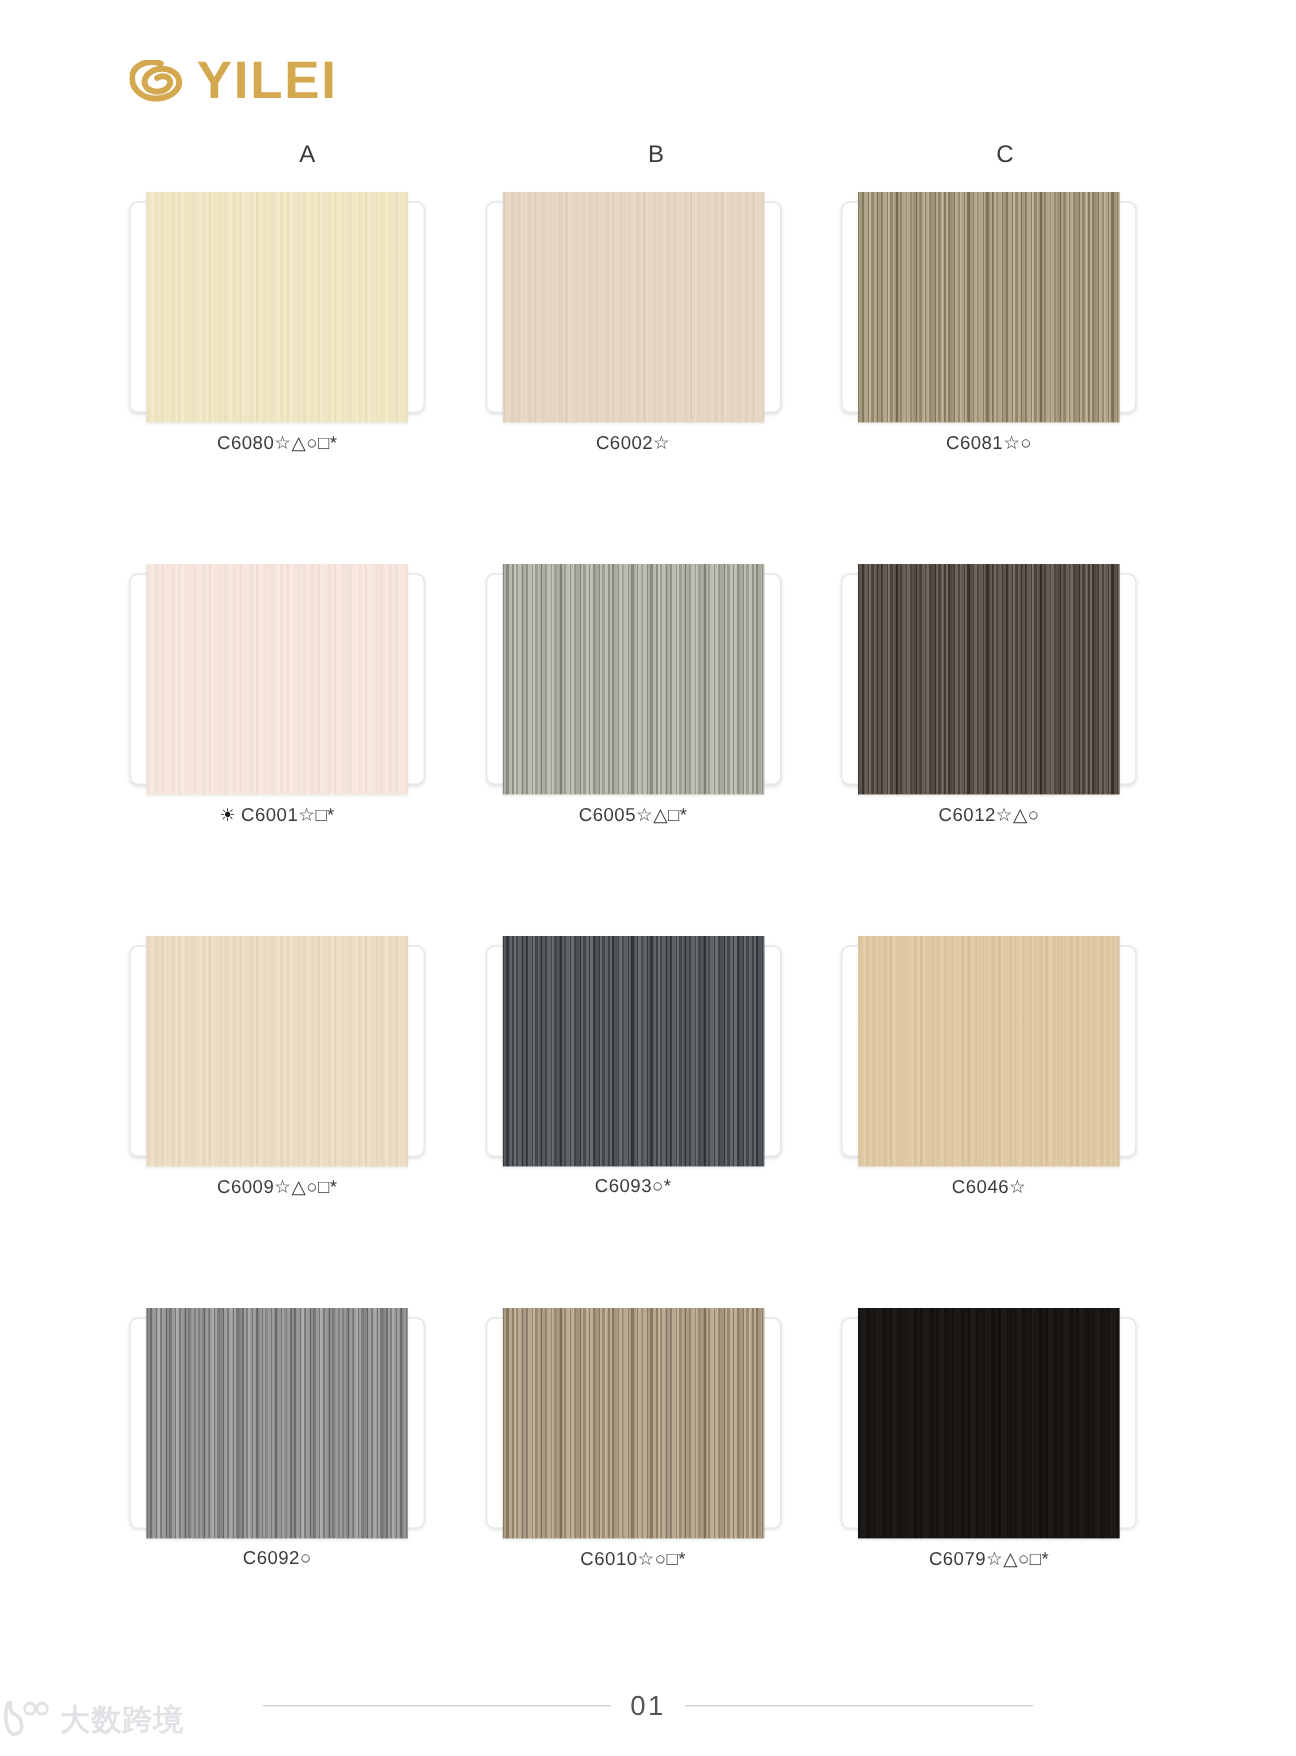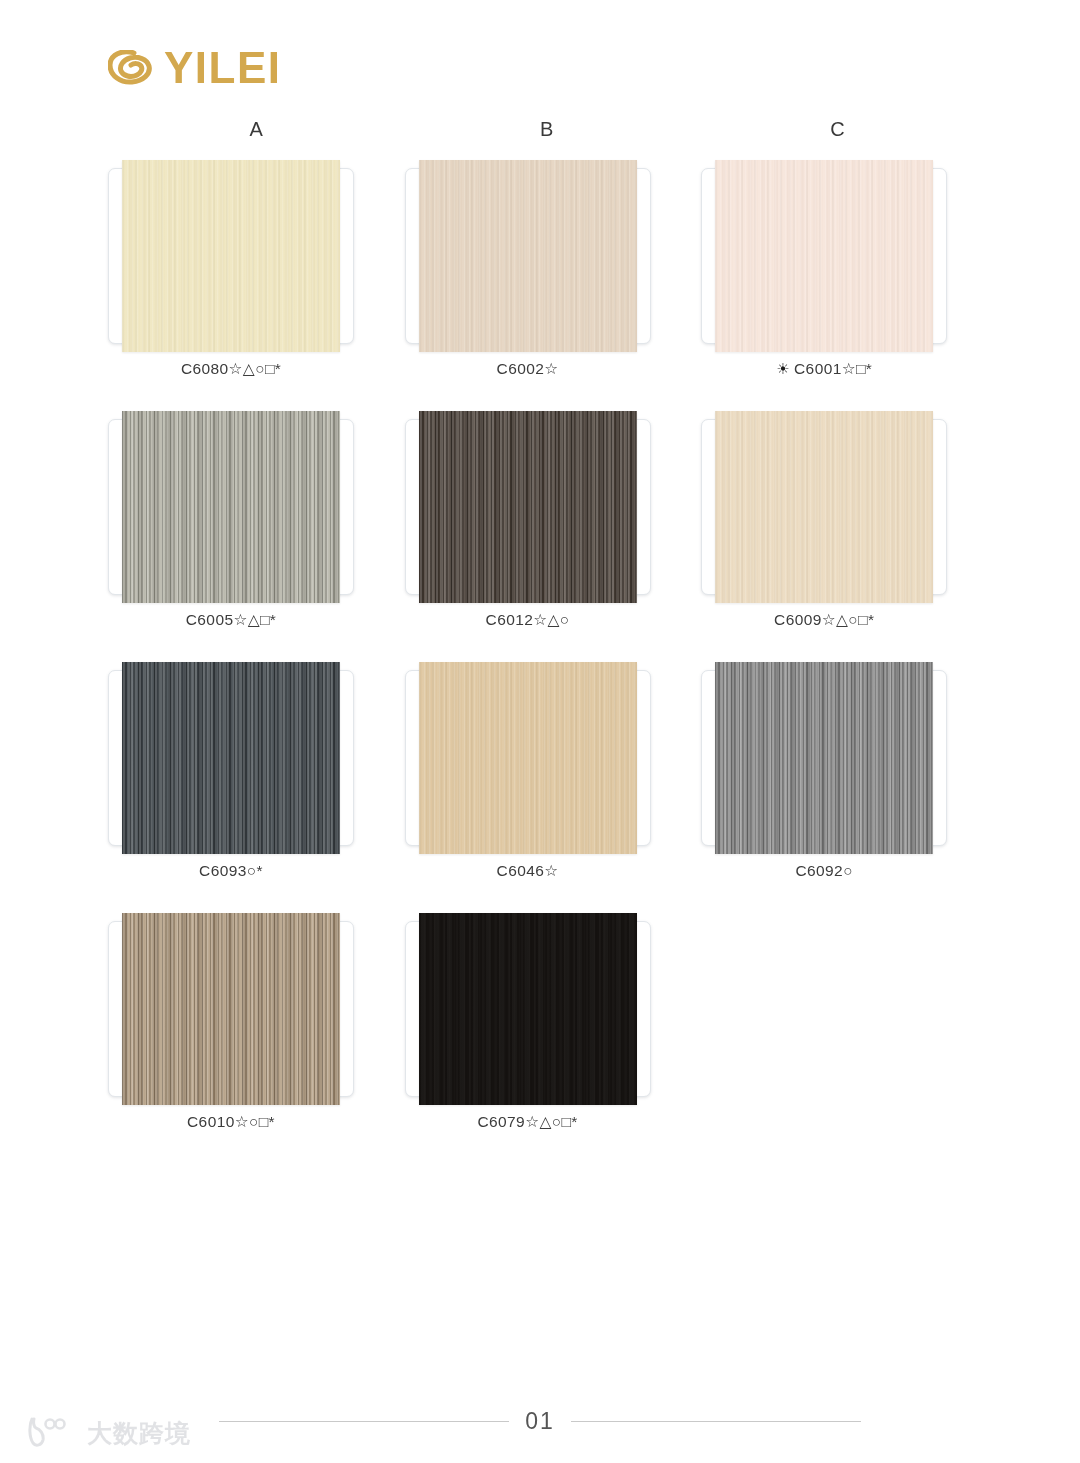--- a/index.html
+++ b/index.html
@@ -64,21 +64,21 @@
   .grid {
     position: absolute;
     left: 100px;
     top: 160px;
     width: 890px;
     display: flex;
     flex-wrap: wrap;
   }
   .cell {
     width: 296.6px;
-    height: 251px;
+    height: 310px;
     position: relative;
     box-sizing: border-box;
   }
 
   
   .card {
     position: absolute;
     left: 8px;
     top: 0;
     width: 246px;
@@ -200,25 +200,25 @@
     font-size: 23px;
     color: #555555;
     letter-spacing: 2px;
     padding: 0 16px;
     font-family: "Liberation Sans", "DejaVu Sans", sans-serif;
   }
 
   
   .watermark {
     position: absolute;
-    left: 28px;
+    left: 3px;
     top: 1415px;
     display: flex;
     align-items: center;
-    gap: 19px;
+    gap: 7px;
     opacity: 0.42;
   }
   .watermark-logo {
     width: 40px;
     height: 32px;
   }
   .watermark-text {
     font-size: 25px;
     font-weight: 700;
     color: #b9bcc2;
@@ -253,20 +253,28 @@
       </div>
       <div class="label"><span>C6080☆△○□*</span></div>
     </div>
     <div class="cell">
       <div class="card">
         <div class="wing left"></div>
         <div class="wing right"></div>
         <div class="swatch fine" style="background-color: rgb(230, 214, 195);"></div>
       </div>
       <div class="label"><span>C6002☆</span></div>
+    </div>
+    <div class="cell">
+      <div class="card">
+        <div class="wing left"></div>
+        <div class="wing right"></div>
+        <div class="swatch coarse" style="background-color: rgb(169, 154, 120);"></div>
+      </div>
+      <div class="label"><span>C6081☆○</span></div>
     </div>
     <div class="cell">
       <div class="card">
         <div class="wing left"></div>
         <div class="wing right"></div>
         <div class="swatch fine" style="background-color: rgb(247, 230, 220);"></div>
       </div>
       <div class="label"><span class="mark-sun">☀</span><span>C6001☆□*</span></div>
     </div>
     <div class="cell">

